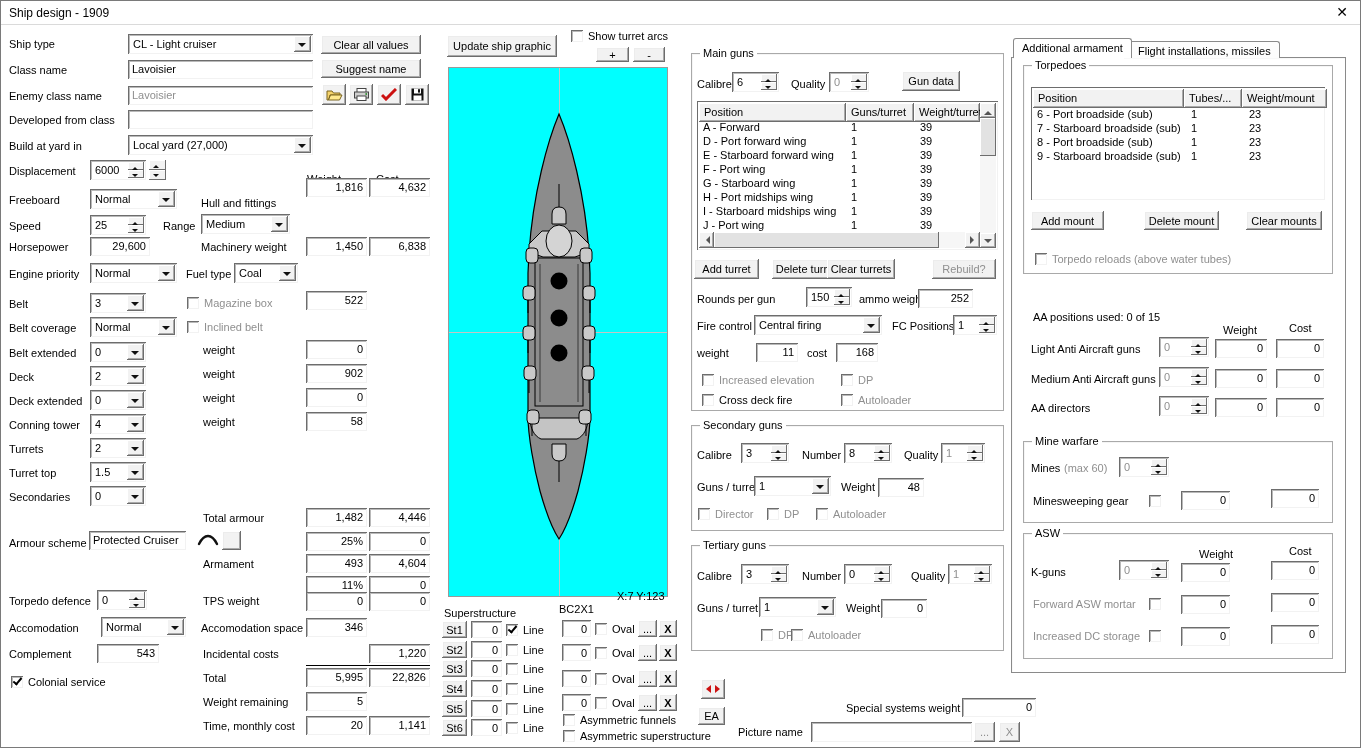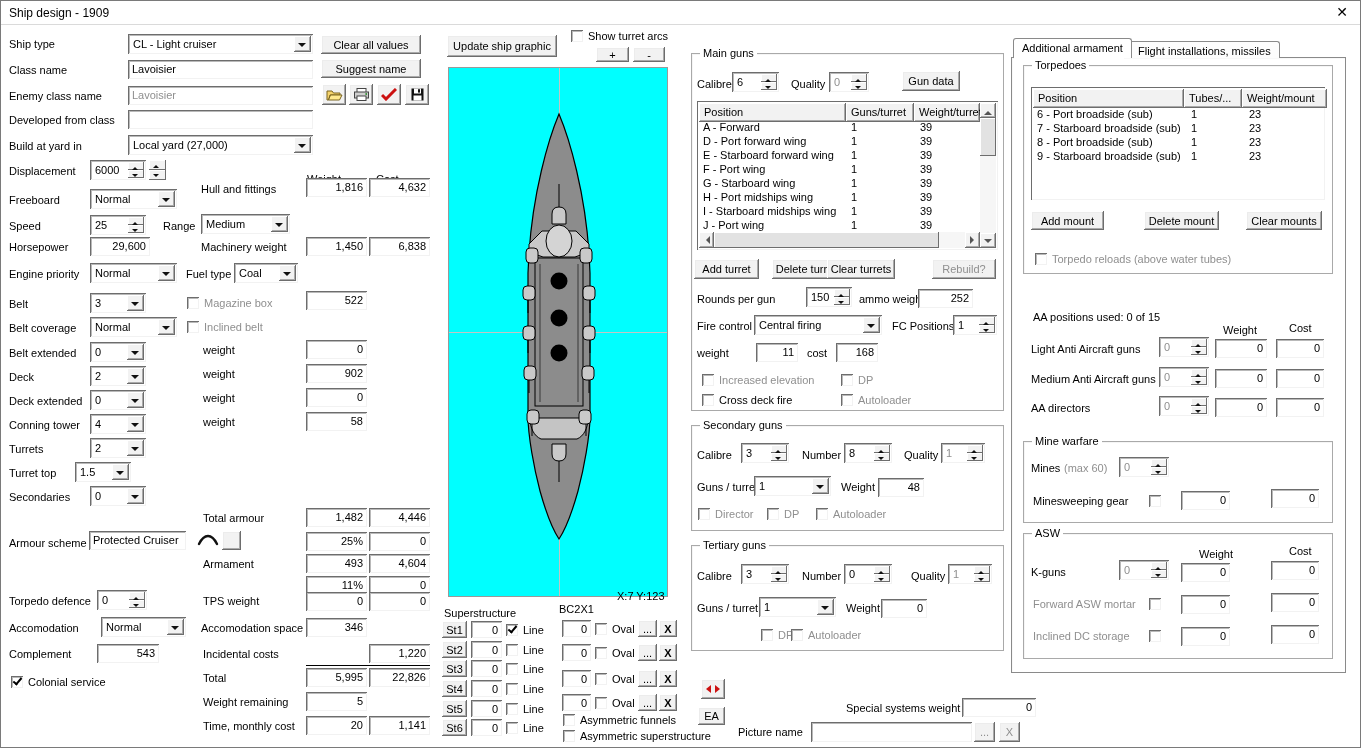--- a/index.html
+++ b/index.html
@@ -131,21 +131,21 @@
     </div>
 
   <div class="lbl" style="left:306px;top:172px">Weight</div>
   <div class="lbl" style="left:375px;top:172px">Cost</div>
 
   <div class="lbl" style="left:8px;top:193px">Freeboard</div>
   <div class="dd" style="left:89px;top:188px;width:87px">
     <span class="v">Normal</span>
       <span class="db"></span>
   </div>
-  <div class="lbl" style="left:200px;top:182px">Hull and fittings</div>
+  <div class="lbl" style="left:200px;top:196px">Hull and fittings</div>
   <div class="fld num" style="left:305px;top:177px;width:61px">1,816</div>
   <div class="fld num" style="left:368px;top:177px;width:61px">4,632</div>
 
   <div class="lbl" style="left:8px;top:219px">Speed</div>
   <div class="spin" style="left:89px;top:214px;width:56px">
     <span class="v">25</span>
     <span class="ud">
         <i class="u"></i>
         <i class="d"></i>
       </span>
@@ -225,21 +225,21 @@
   </div>
   <div class="lbl" style="left:202px;top:415px">weight</div>
   <div class="fld num" style="left:305px;top:411px;width:61px">58</div>
 
   <div class="lbl" style="left:8px;top:442px">Turrets</div>
   <div class="dd" style="left:89px;top:437px;width:56px">
     <span class="v">2</span>
       <span class="db"></span>
   </div>
   <div class="lbl" style="left:8px;top:466px">Turret top</div>
-  <div class="dd" style="left:74px;top:461px;width:56px">
+  <div class="dd" style="left:89px;top:461px;width:56px">
     <span class="v">1.5</span>
       <span class="db"></span>
   </div>
   <div class="lbl" style="left:8px;top:490px">Secondaries</div>
   <div class="dd" style="left:89px;top:485px;width:56px">
     <span class="v">0</span>
       <span class="db"></span>
   </div>
 
   <div class="lbl" style="left:202px;top:511px">Total armour</div>
@@ -779,21 +779,21 @@
   <div class="fld num" style="left:1180px;top:562px;width:49px">0</div>
   <div class="fld num" style="left:1270px;top:560px;width:48px">0</div>
 
   <div class="lbl gray" style="left:1032px;top:597px">Forward ASW mortar</div>
   <div class="cb dis" style="left:1148px;top:596px">
       <span class="bx"></span>
     </div>
   <div class="fld num" style="left:1180px;top:594px;width:49px">0</div>
   <div class="fld num" style="left:1270px;top:592px;width:48px">0</div>
 
-  <div class="lbl gray" style="left:1032px;top:629px">Inclined DC storage</div>
+  <div class="lbl gray" style="left:1032px;top:629px">Increased DC storage</div>
   <div class="cb dis" style="left:1148px;top:628px">
       <span class="bx"></span>
     </div>
   <div class="fld num" style="left:1180px;top:626px;width:49px">0</div>
   <div class="fld num" style="left:1270px;top:624px;width:48px">0</div>
 
   <div class="btn" style="left:700px;top:678px;width:24px;height:20px">
     <svg width="14" height="8" viewBox="0 0 14 8">
         <path d="M5,0 L5,8 L0,4 Z" fill="#cc1111"></path>
         <path d="M9,0 L9,8 L14,4 Z" fill="#cc1111"></path>

